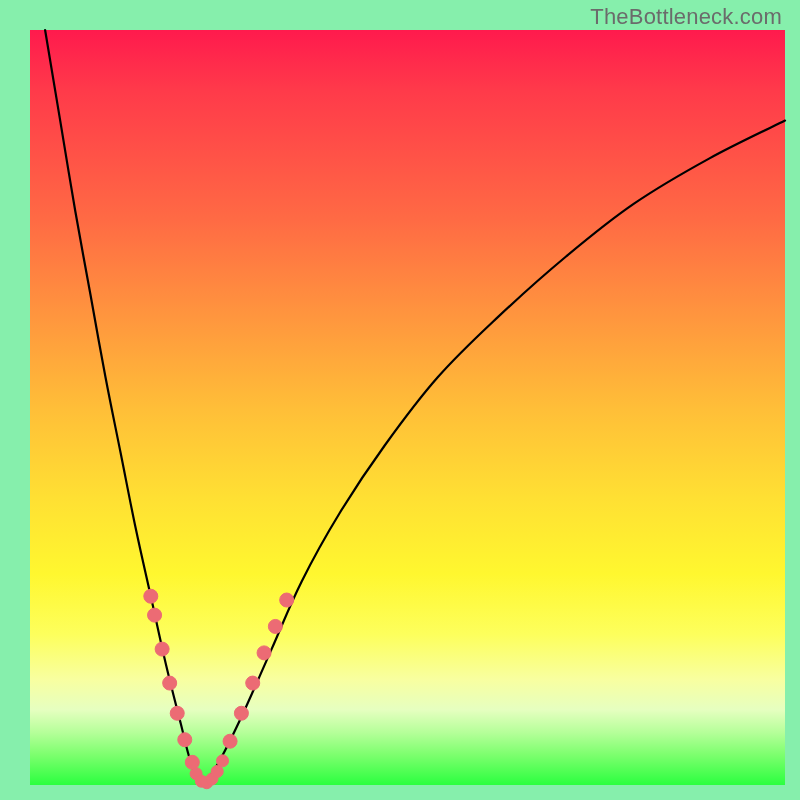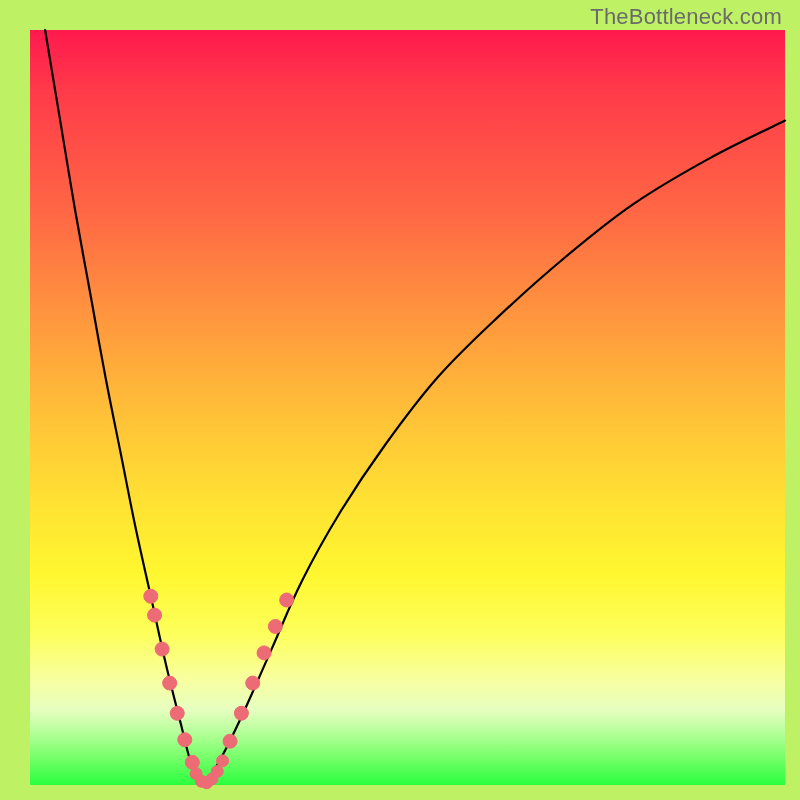--- a/index.html
+++ b/index.html
@@ -10,21 +10,21 @@
     overflow: hidden;
     background: #000;
     font-family: Arial, Helvetica, sans-serif;
   }
   .frame {
     position: absolute;
     left: 0;
     top: 0;
     width: 800px;
     height: 800px;
-    background: #bef264;
+    background: #86efac;
   }
   .plot {
     position: absolute;
     left: 30px;
     top: 30px;
     width: 755px;
     height: 755px;
     
     background: linear-gradient(
       to bottom,

